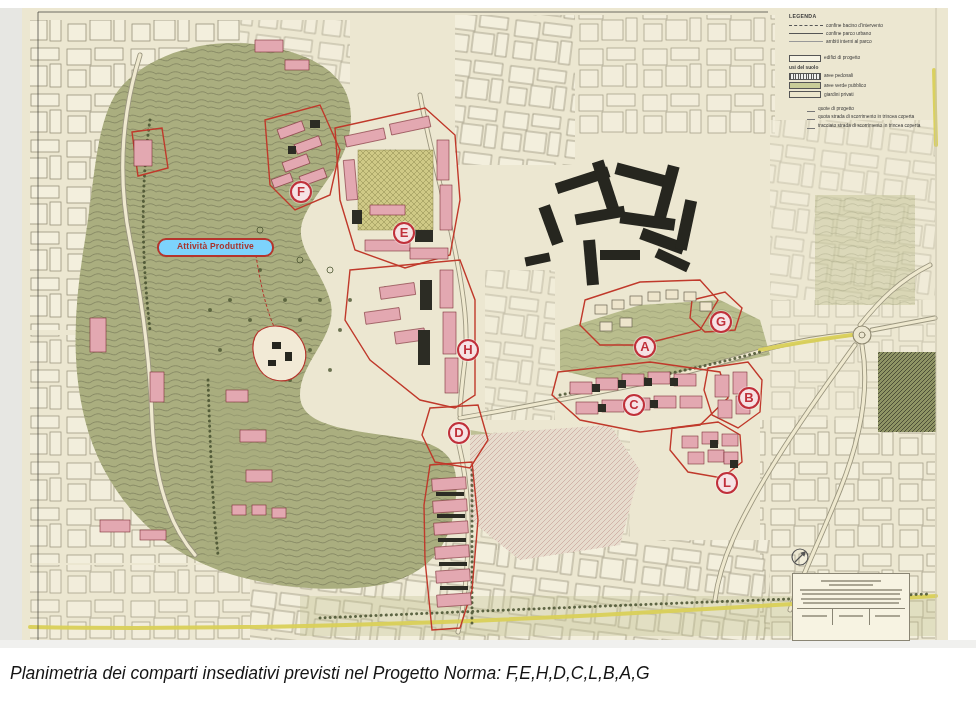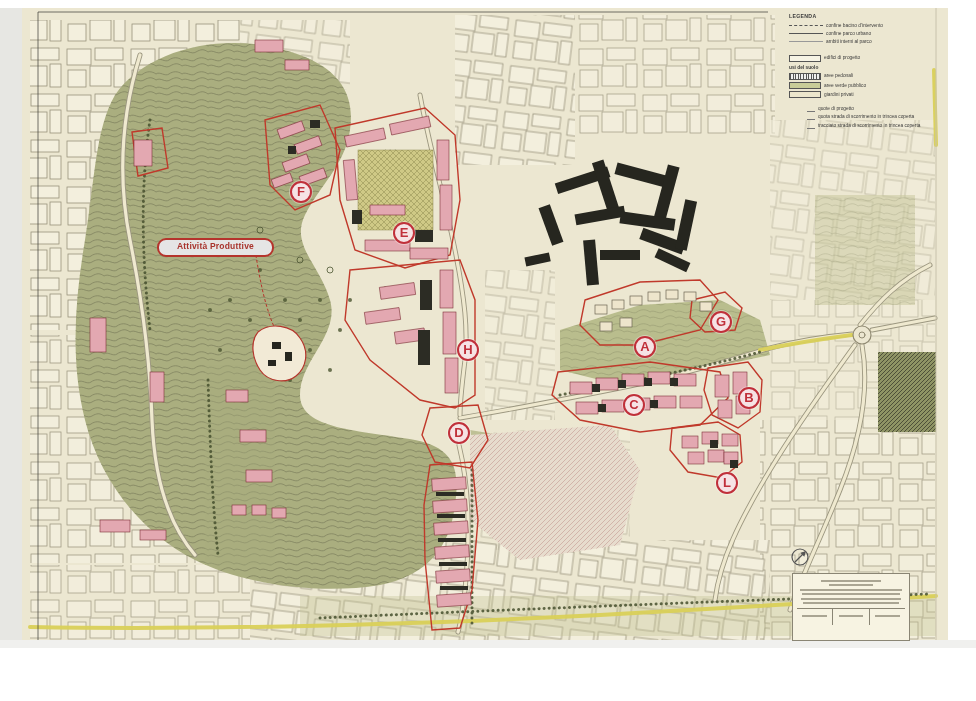--- a/index.html
+++ b/index.html
@@ -6,21 +6,21 @@
   #page{position:relative;width:976px;height:701px;background:#ffffff;overflow:hidden;
         font-family:"Liberation Sans",sans-serif;}
   #map-art{position:absolute;left:0;top:0;}
   
   .marker{position:absolute;width:18px;height:18px;margin:-11px 0 0 -11px;border-radius:50%;
           background:#f6e3e5;border:2px solid #c0303a;color:#c0303a;
           font:bold 13px/17px "Liberation Sans",sans-serif;text-align:center;
           box-shadow:0 0 0 1px rgba(255,255,255,.35);}
   
   .pill{position:absolute;left:157px;top:238px;width:113px;height:15px;border:2px solid #b5342c;
-        border-radius:9px;background:#e5e5e5;color:#a8332c;font:bold 8.5px/13px "Liberation Sans",sans-serif;
+        border-radius:9px;background:#7dd3fc;color:#a8332c;font:bold 8.5px/13px "Liberation Sans",sans-serif;
         text-align:center;letter-spacing:.2px;}
   
   .legend{position:absolute;left:789px;top:14px;width:176px;color:#3a3a3a;
           font:4.8px/1.15 "Liberation Sans",sans-serif;}
   .lg-title{font-weight:bold;font-size:5.2px;margin-bottom:3px;letter-spacing:.3px;}
   .lg-head{font-weight:bold;margin-top:3px;}
   .lg-row{display:flex;align-items:center;gap:3px;margin-top:2.4px;}
   .lg-row.indent{margin-left:18px;}
   .sw-line{width:34px;height:0;}
   .sw-rect{width:30px;height:5px;border:0.5px solid #555;background:#f6f3e4;}
@@ -430,13 +430,14 @@
         </div>
       <div>
           <div class="tb-bar"></div>
         </div>
       <div>
           <div class="tb-bar"></div>
         </div>
     </div>
   </div>
 
+  <div class="caption">Planimetria dei comparti insediativi previsti nel Progetto Norma: F,E,H,D,C,L,B,A,G</div>
 </div>
 
 </body></html>

